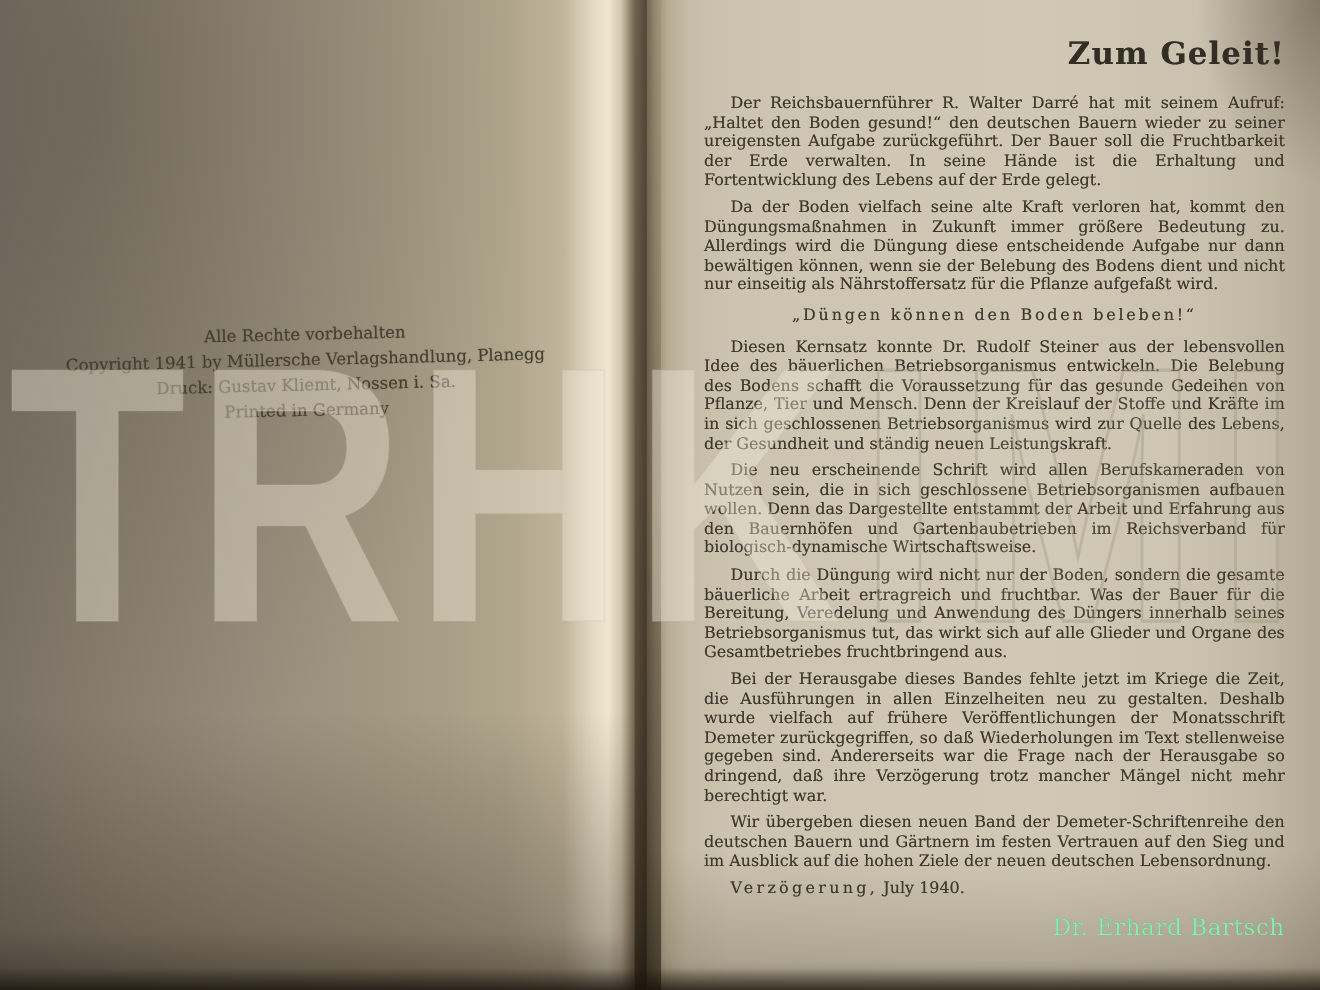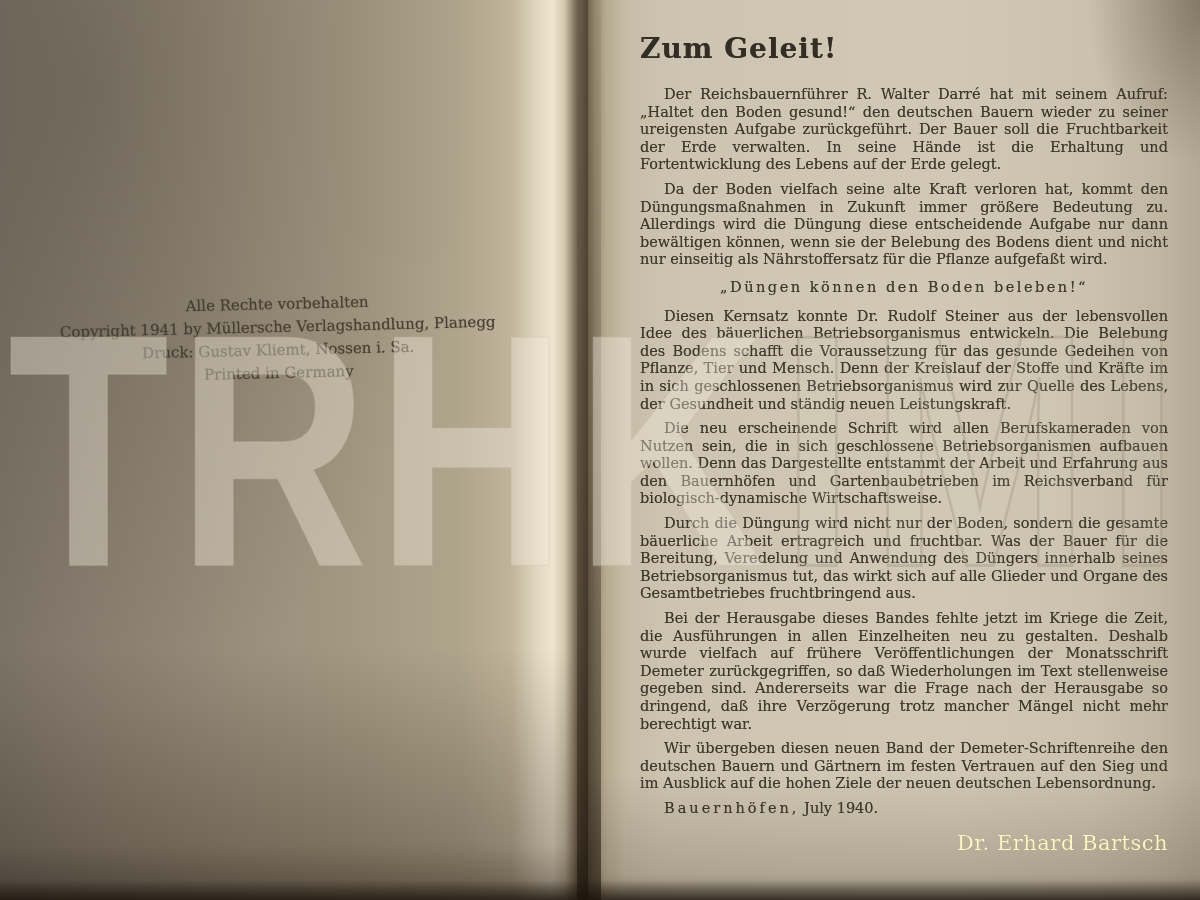--- a/index.html
+++ b/index.html
@@ -47,32 +47,32 @@
     font-size:15px;line-height:23px;
     text-shadow:0 0 1px rgba(70,60,45,0.55);
   }
   
   .preface{
     position:absolute;left:640px;top:34px;width:528px;
     color:#3d372d;font-size:14.5px;line-height:17.6px;text-align:justify;
     text-shadow:0 0 0.5px rgba(60,52,40,0.6);
   }
   .preface h1{
-    margin:0 0 22px 0;text-align:left;
+    margin:0 0 22px 0;text-align:right;
     font-size:28px;line-height:30px;font-weight:bold;letter-spacing:1px;color:#332e25;
   }
   .preface p{margin:0 0 7px 0;text-indent:24px;}
   .preface p.motto{
     text-indent:0;text-align:center;letter-spacing:2.5px;margin:10px 0 11px 0;
   }
   .dateline{margin-top:18px;text-indent:24px;}
   .dateline .place{letter-spacing:3px;}
   .signature{
     text-align:right;font-size:21px;line-height:26px;margin-top:12px;
-    color:#fef9c3;letter-spacing:0.5px;
+    color:#86efac;letter-spacing:0.5px;
   }
   
   .watermark{
     position:absolute;left:8px;top:322px;width:1920px;height:330px;
     display:flex;justify-content:flex-start;gap:0;
     font-family:"Liberation Sans",sans-serif;font-weight:bold;
     font-size:425px;line-height:330px;
     transform:scale(0.62,0.78);transform-origin:left top;
     pointer-events:none;user-select:none;white-space:nowrap;
   }
@@ -106,21 +106,21 @@
   <div class="preface">
     <h1>Zum Geleit!</h1>
     <p>Der Reichsbauernführer R. Walter Darré hat mit seinem Aufruf: „Haltet den Boden gesund!“ den deutschen Bauern wieder zu seiner ureigensten Aufgabe zurückgeführt. Der Bauer soll die Fruchtbarkeit der Erde verwalten. In seine Hände ist die Erhaltung und Fortentwicklung des Lebens auf der Erde gelegt.</p>
     <p>Da der Boden vielfach seine alte Kraft verloren hat, kommt den Düngungsmaßnahmen in Zukunft immer größere Bedeutung zu. Allerdings wird die Düngung diese entscheidende Aufgabe nur dann bewältigen können, wenn sie der Belebung des Bodens dient und nicht nur einseitig als Nährstoffersatz für die Pflanze aufgefaßt wird.</p>
     <p class="motto">„Düngen können den Boden beleben!“</p>
     <p>Diesen Kernsatz konnte Dr. Rudolf Steiner aus der lebensvollen Idee des bäuerlichen Betriebsorganismus entwickeln. Die Belebung des Bodens schafft die Voraussetzung für das gesunde Gedeihen von Pflanze, Tier und Mensch. Denn der Kreislauf der Stoffe und Kräfte im in sich geschlossenen Betriebsorganismus wird zur Quelle des Lebens, der Gesundheit und ständig neuen Leistungskraft.</p>
     <p>Die neu erscheinende Schrift wird allen Berufskameraden von Nutzen sein, die in sich geschlossene Betriebsorganismen aufbauen wollen. Denn das Dargestellte entstammt der Arbeit und Erfahrung aus den Bauernhöfen und Gartenbaubetrieben im Reichsverband für biologisch-dynamische Wirtschaftsweise.</p>
     <p>Durch die Düngung wird nicht nur der Boden, sondern die gesamte bäuerliche Arbeit ertragreich und fruchtbar. Was der Bauer für die Bereitung, Veredelung und Anwendung des Düngers innerhalb seines Betriebsorganismus tut, das wirkt sich auf alle Glieder und Organe des Gesamtbetriebes fruchtbringend aus.</p>
     <p>Bei der Herausgabe dieses Bandes fehlte jetzt im Kriege die Zeit, die Ausführungen in allen Einzelheiten neu zu gestalten. Deshalb wurde vielfach auf frühere Veröffentlichungen der Monatsschrift Demeter zurückgegriffen, so daß Wiederholungen im Text stellenweise gegeben sind. Andererseits war die Frage nach der Herausgabe so dringend, daß ihre Verzögerung trotz mancher Mängel nicht mehr berechtigt war.</p>
     <p>Wir übergeben diesen neuen Band der Demeter-Schriftenreihe den deutschen Bauern und Gärtnern im festen Vertrauen auf den Sieg und im Ausblick auf die hohen Ziele der neuen deutschen Lebensordnung.</p>
-    <p class="dateline"><span class="place">Bauernhöfen,</span><span> July 1940.</span></p>
+    <p class="dateline"><span class="place">Verzögerung,</span><span> July 1940.</span></p>
     <div class="signature">Dr. Erhard Bartsch</div>
   </div>
 
   <div class="watermark">
     <span class="wm-solid">TRHK</span>
       <span class="wm-outline">IMI</span>
   </div>
 
   <div class="bottom-edge"></div>
 </div>

